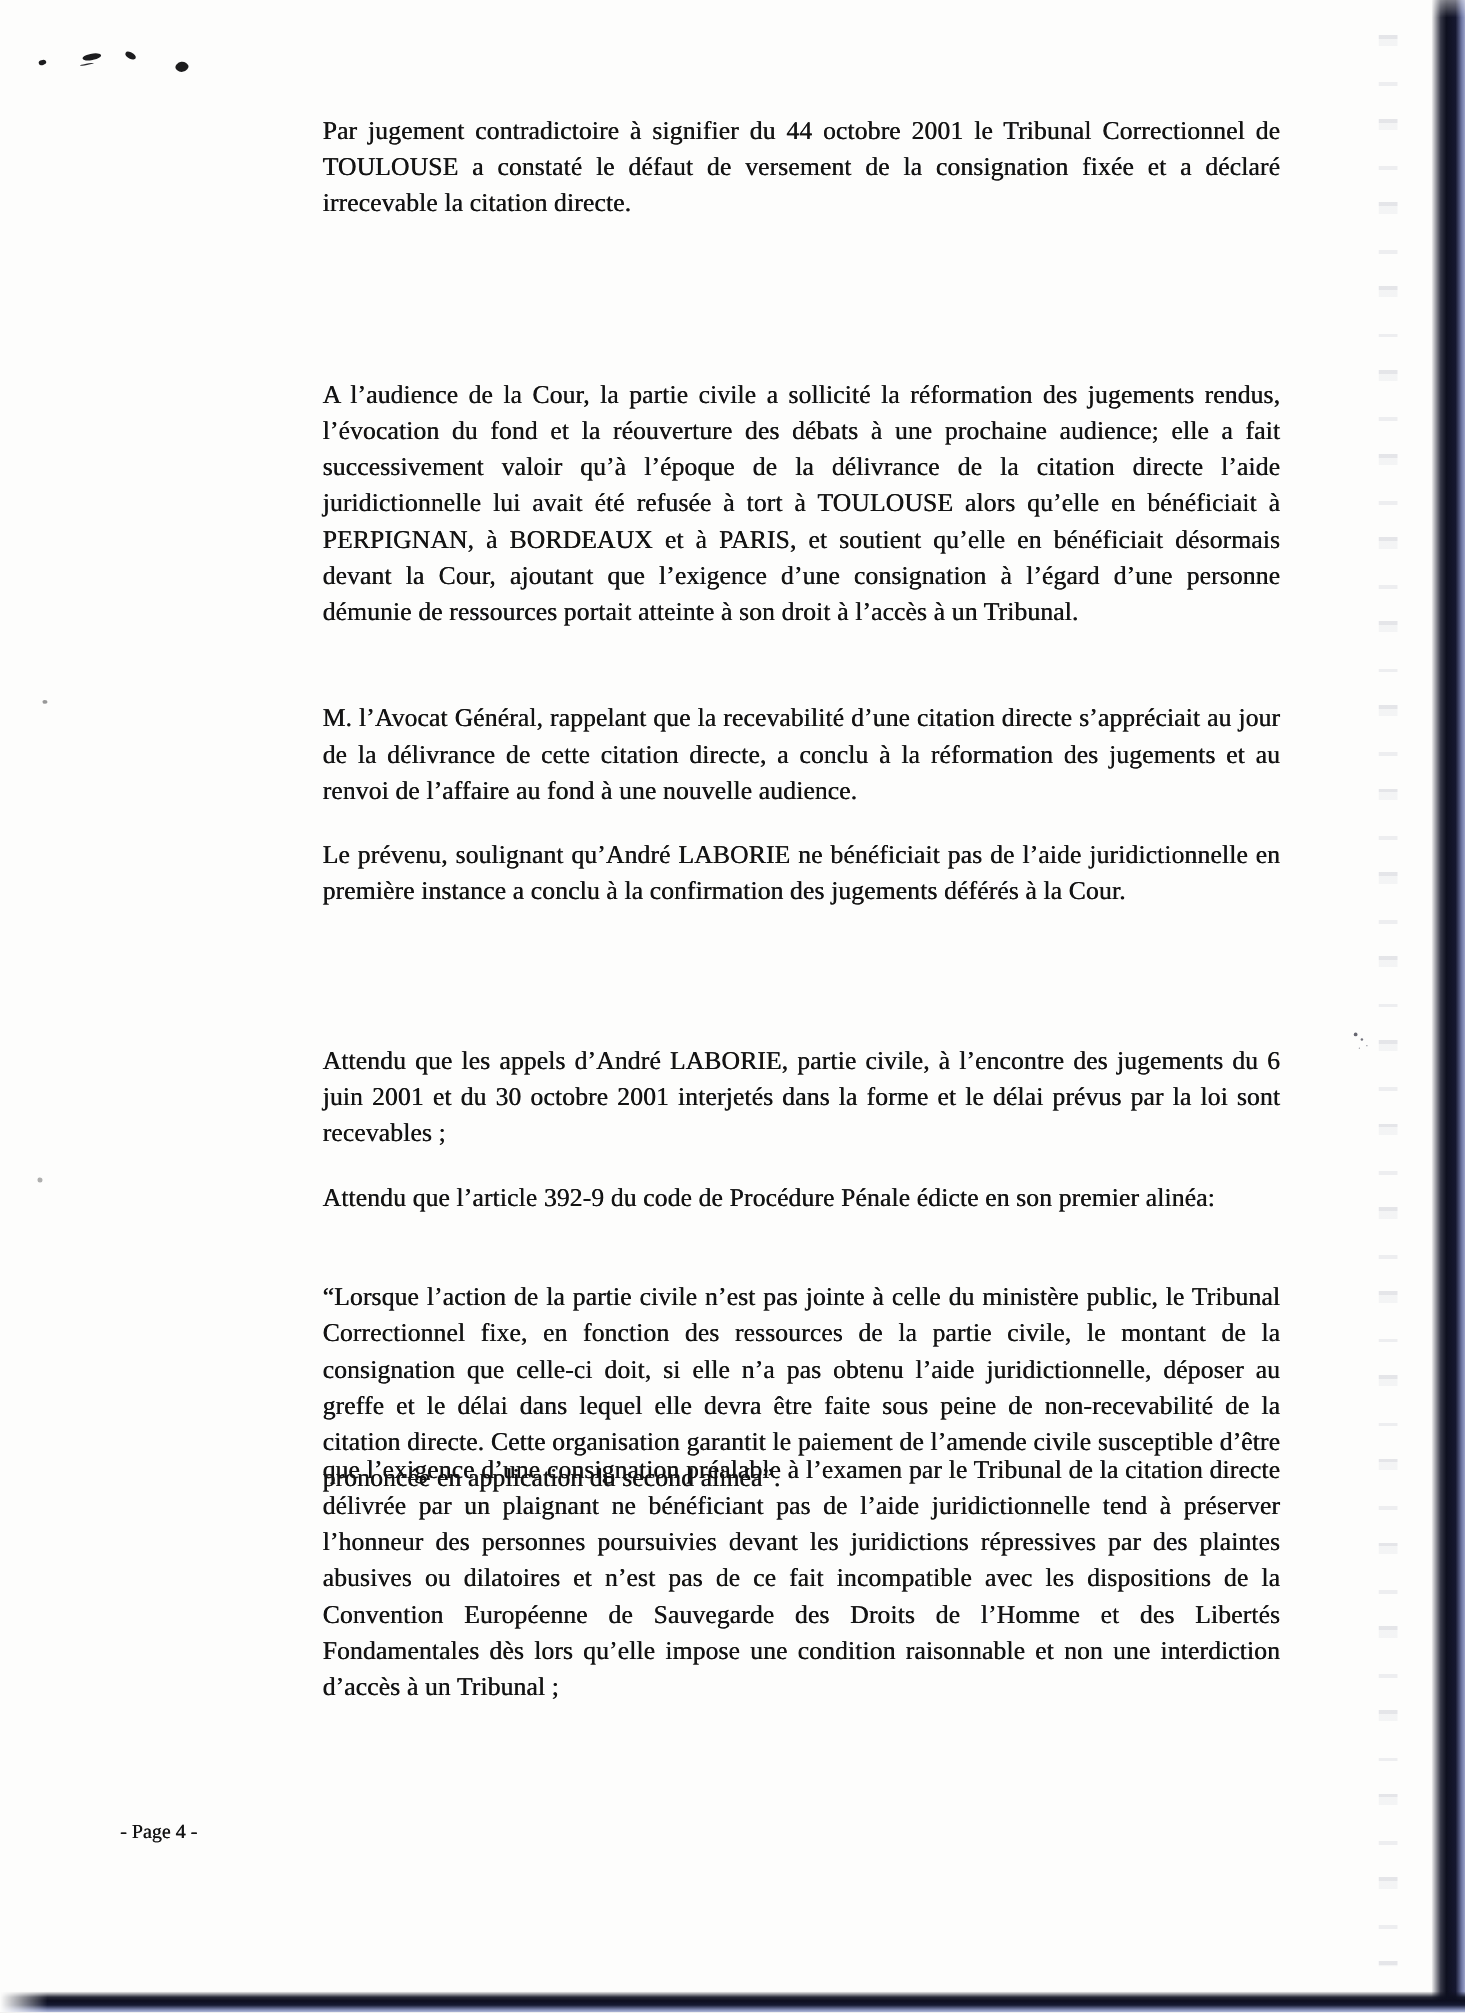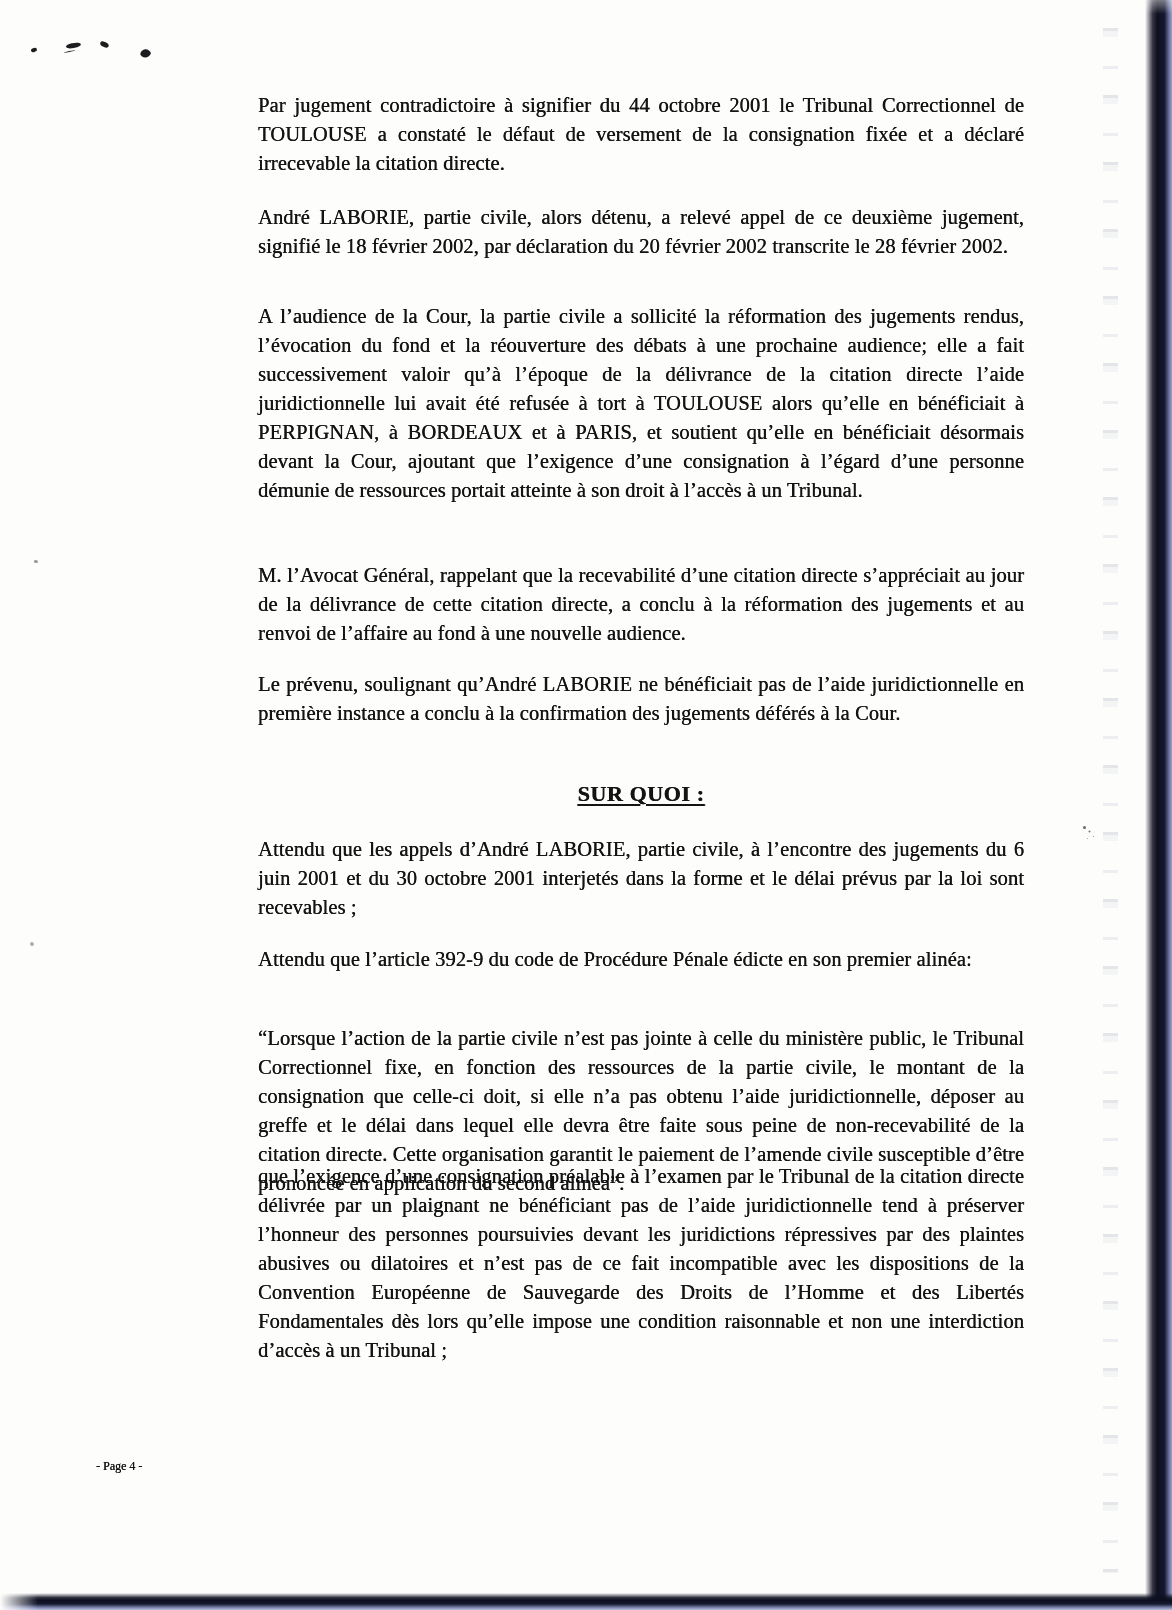--- a/index.html
+++ b/index.html
@@ -48,21 +48,21 @@
     text-decoration: underline;
     text-underline-offset: 3px;
     letter-spacing: 0.6px;
     text-shadow: 0.4px 0 0 currentColor;
   }
 
   .footer {
     position: absolute;
     left: 96px;
     top: 1453px;
-    font-size: 12px;
+    font-size: 16px;
     line-height: 26px;
     text-shadow: 0.3px 0 0 currentColor;
   }
 
   
   .speck { position: absolute; background: #1c1c1e; border-radius: 45% 60% 50% 55%; }
   .speck.s1 { left: 31px;  top: 48px; width: 6px;  height: 4px; transform: rotate(-18deg); }
   .speck.s2 { left: 66px;  top: 43px; width: 15px; height: 5px; transform: rotate(-12deg);
               box-shadow: -5px 5px 0 -2px #2a2a2e; }
   .speck.s3 { left: 100px; top: 42px; width: 9px;  height: 5px; transform: rotate(24deg);
@@ -132,26 +132,24 @@
   <span class="speck s1"></span>
   <span class="speck s2"></span>
   <span class="speck s3"></span>
   <span class="speck s4"></span>
   <span class="speck s5"></span>
   <span class="speck s6"></span>
   <span class="squiggle"></span>
   <div class="bleed"></div>
 
   <p class="para pos-p0">Par jugement contradictoire à signifier du 44 octobre 2001 le Tribunal Correctionnel de TOULOUSE a constaté le défaut de versement de la consignation fixée et a déclaré irrecevable la citation directe.</p>
-  <p class="para pos-p1">André LABORIE, partie civile, alors détenu, a relevé appel de ce deuxième jugement, signifié le 18 février 2002, par déclaration du 20 février 2002 transcrite le 28 février 2002.</p>
   <p class="para pos-p2">A l’audience de la Cour, la partie civile a sollicité la réformation des jugements rendus, l’évocation du fond et la réouverture des débats à une prochaine audience; elle a fait successivement valoir qu’à l’époque de la délivrance de la citation directe l’aide juridictionnelle lui avait été refusée à tort à TOULOUSE alors qu’elle en bénéficiait à PERPIGNAN, à BORDEAUX et à PARIS, et soutient qu’elle en bénéficiait désormais devant la Cour, ajoutant que l’exigence d’une consignation à l’égard d’une personne démunie de ressources portait atteinte à son droit à l’accès à un Tribunal.</p>
   <p class="para pos-p4">Le prévenu, soulignant qu’André LABORIE ne bénéficiait pas de l’aide juridictionnelle en première instance a conclu à la confirmation des jugements déférés à la Cour.</p>
   <p class="para pos-p3">M. l’Avocat Général, rappelant que la recevabilité d’une citation directe s’appréciait au jour de la délivrance de cette citation directe, a conclu à la réformation des jugements et au renvoi de l’affaire au fond à une nouvelle audience.</p>
 
-  <h2 class="heading">SUR QUOI :</h2>
 
   <p class="para pos-p5">Attendu que les appels d’André LABORIE, partie civile, à l’encontre des jugements du 6 juin 2001 et du 30 octobre 2001 interjetés dans la forme et le délai prévus par la loi sont recevables ;</p>
   <p class="para pos-p6">Attendu que l’article 392-9 du code de Procédure Pénale édicte en son premier alinéa:</p>
   <p class="para pos-p7">“Lorsque l’action de la partie civile n’est pas jointe à celle du ministère public, le Tribunal Correctionnel fixe, en fonction des ressources de la partie civile, le montant de la consignation que celle-ci doit, si elle n’a pas obtenu l’aide juridictionnelle, déposer au greffe et le délai dans lequel elle devra être faite sous peine de non-recevabilité de la citation directe. Cette organisation garantit le paiement de l’amende civile susceptible d’être prononcée en application du second alinéa”.</p>
   <p class="para pos-p8">que l’exigence d’une consignation préalable à l’examen par le Tribunal de la citation directe délivrée par un plaignant ne bénéficiant pas de l’aide juridictionnelle tend à préserver l’honneur des personnes poursuivies devant les juridictions répressives par des plaintes abusives ou dilatoires et n’est pas de ce fait incompatible avec les dispositions de la Convention Européenne de Sauvegarde des Droits de l’Homme et des Libertés Fondamentales dès lors qu’elle impose une condition raisonnable et non une interdiction d’accès à un Tribunal ;</p>
 
   <div class="footer">- Page 4 -</div>
 
   <div class="edge-right"></div>
   <div class="edge-bottom"></div>

